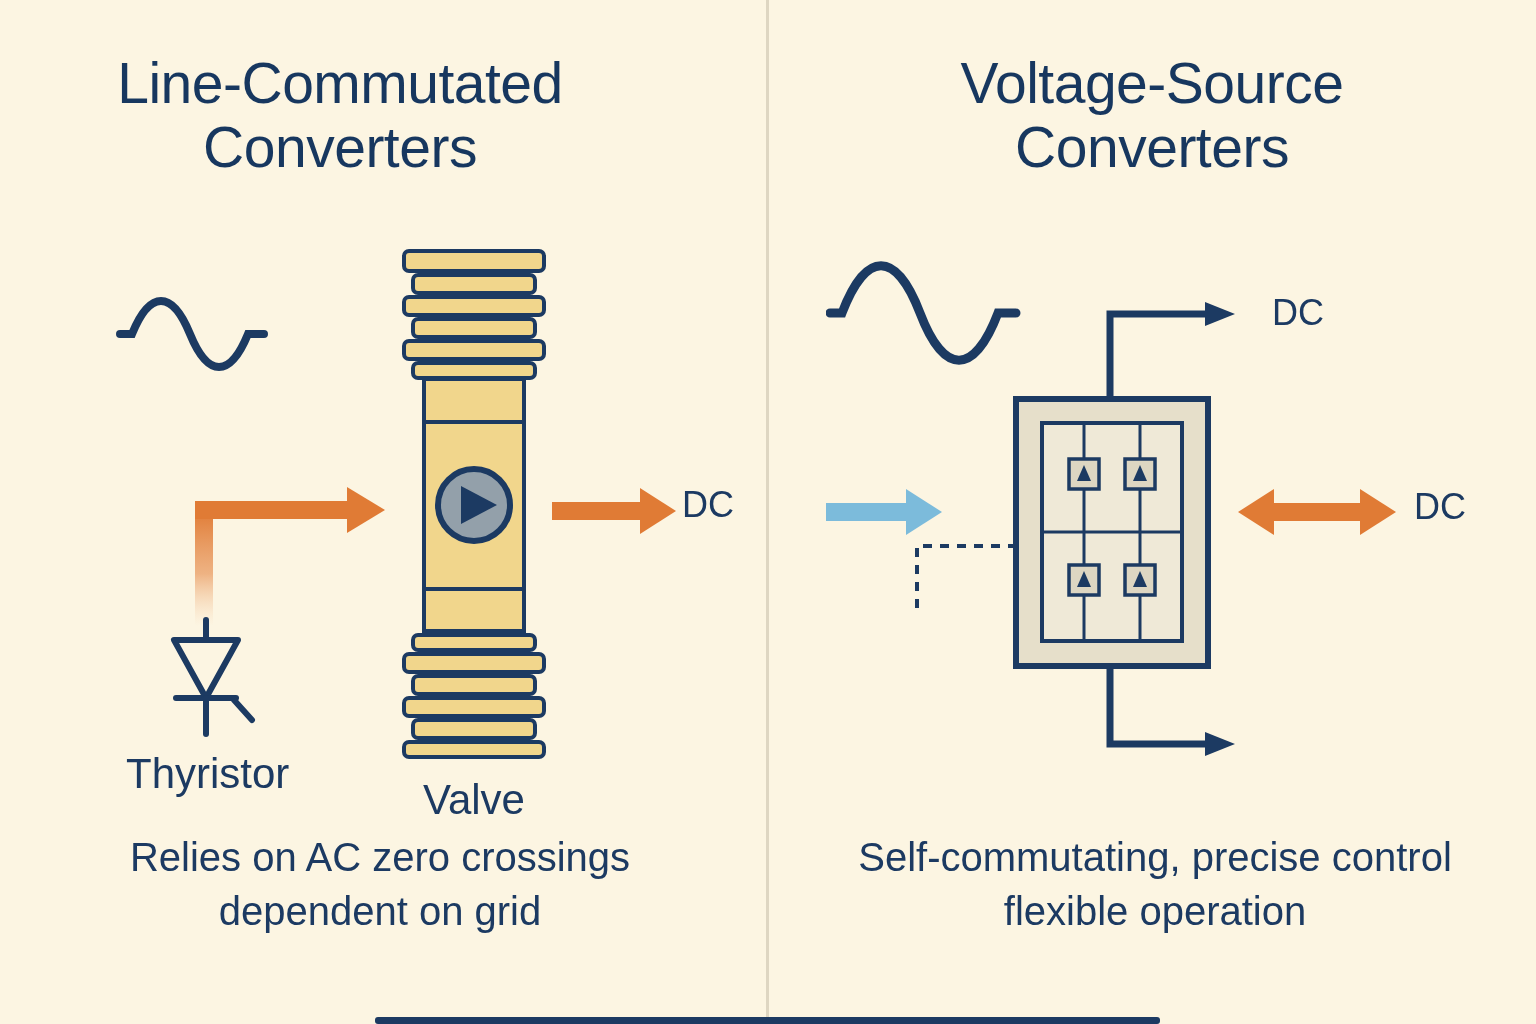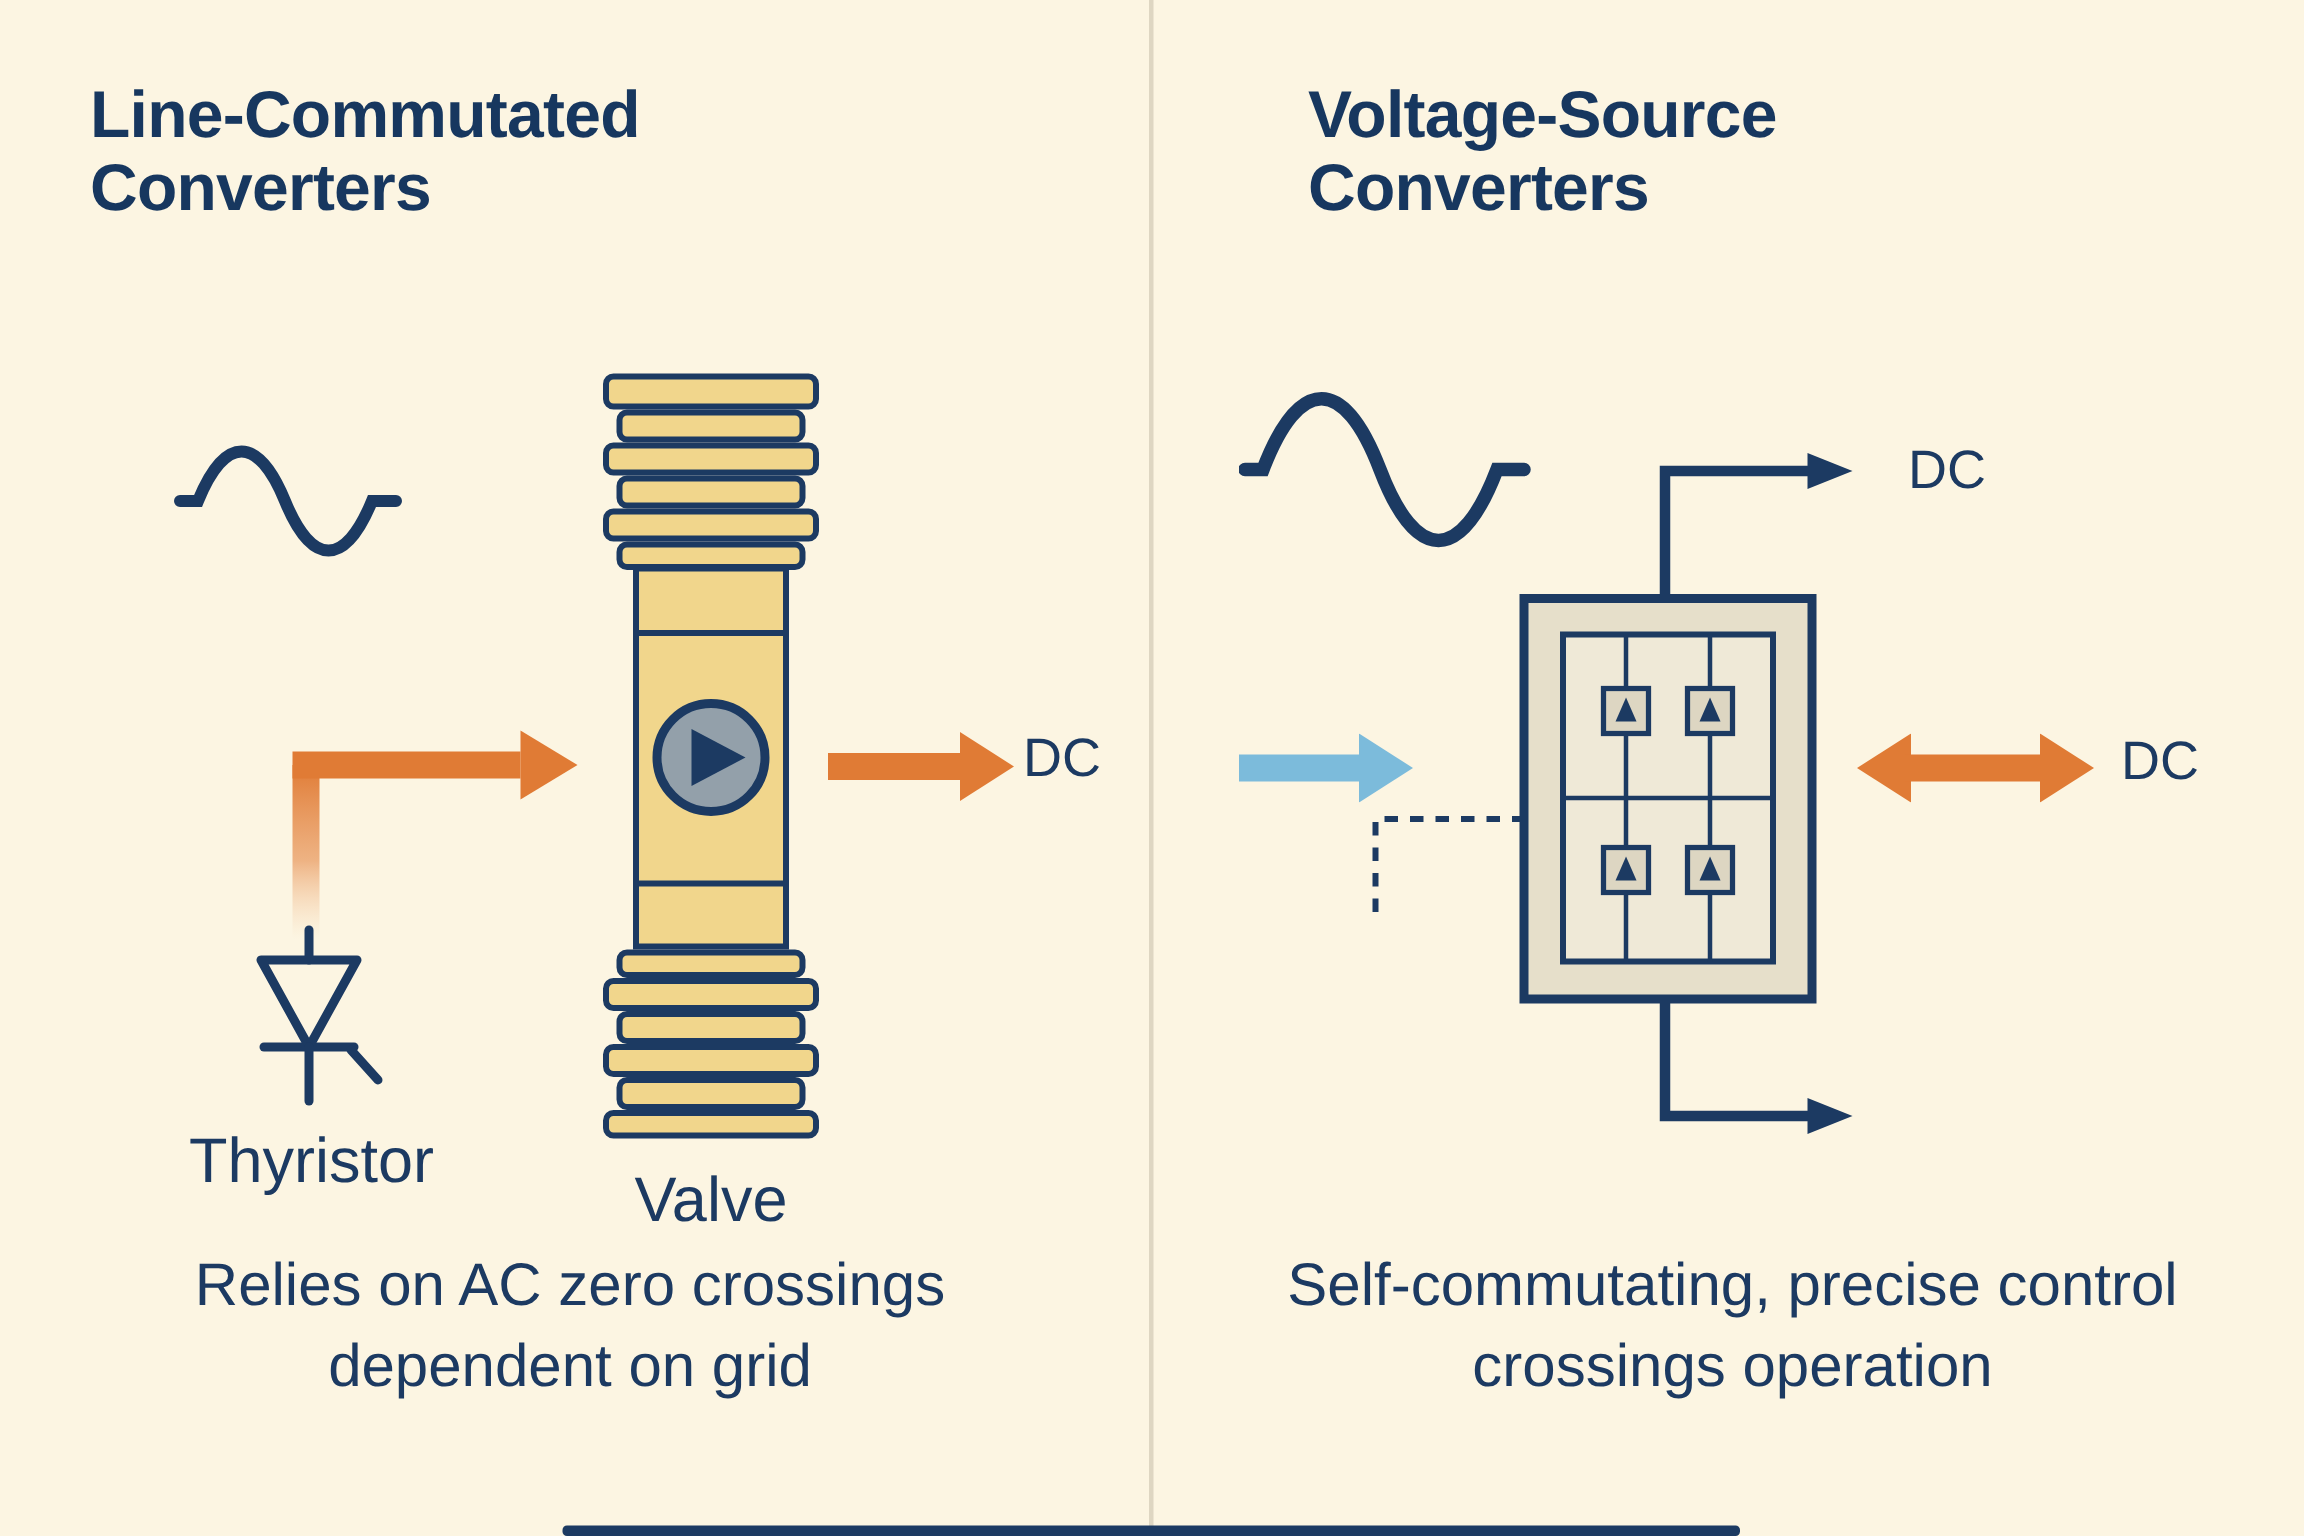--- a/index.html
+++ b/index.html
@@ -1,21 +1,21 @@
 <!DOCTYPE html>
 <html><head>
 <meta charset="utf-8">
 <style>
   * { margin:0; padding:0; box-sizing:border-box; }
   html,body { width:1536px; height:1024px; }
   body { font-family:"Liberation Sans", sans-serif; }
   .canvas { position:relative; width:1536px; height:1024px; background:#fcf5e2; overflow:hidden; color:#1c3a62; }
   .abs { position:absolute; }
   .title {
-    font-weight:bold; font-size:44px; line-height:1.12; 
+    font-weight:normal; font-size:57px; line-height:1.12; text-align:center;
     white-space:pre-line; color:#17375f; letter-spacing:-0.5px;
   }
   .label { font-size:42px; white-space:pre-line; color:#1c3a62; }
   .dc-label { font-size:36px; color:#1c3a62; }
   .caption { font-size:40px; line-height:1.35; text-align:center; white-space:pre-line; color:#1c3a62; }
 </style>
 </head>
 <body>
 
 <div class="canvas">
@@ -140,17 +140,17 @@
   </svg>
 
   <div class="abs dc-label" style="left:1414px; top:486px;">DC</div>
 
   <svg class="abs" style="left:1095px; top:666px;" width="150" height="92" viewBox="0 0 150 92">
     <path d="M15 2 V78 H112" fill="none" stroke="#1c3a62" stroke-width="7"></path>
     <path d="M110 66 L140 78 L110 90 Z" fill="#1c3a62"></path>
   </svg>
 
   <div class="abs caption" style="left:810px; top:830px; width:690px;">Self-commutating, precise control
-crossings operation</div>
+flexible operation</div>
 
   <div class="abs" style="left:375px; top:1017px; width:785px; height:7px; background:#1c3a62; border-radius:3px;"></div>
 
 </div>
 
 </body></html>

